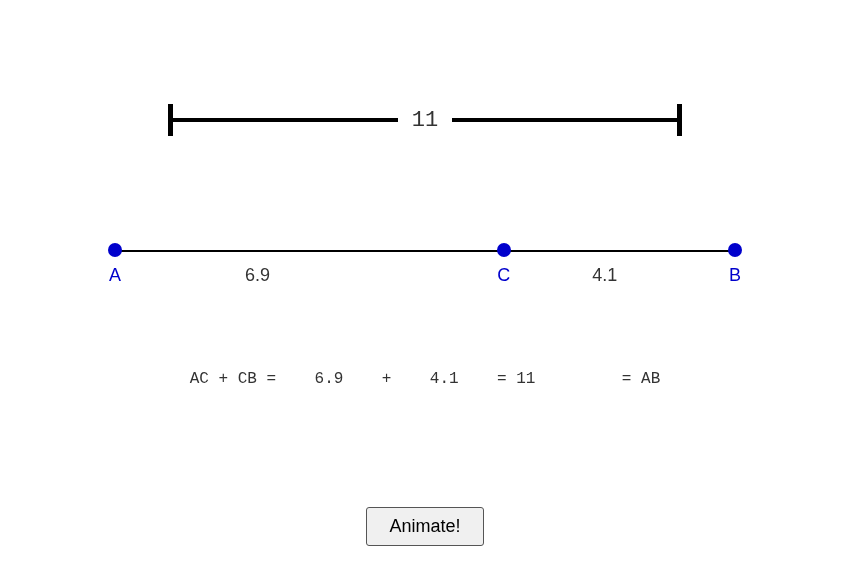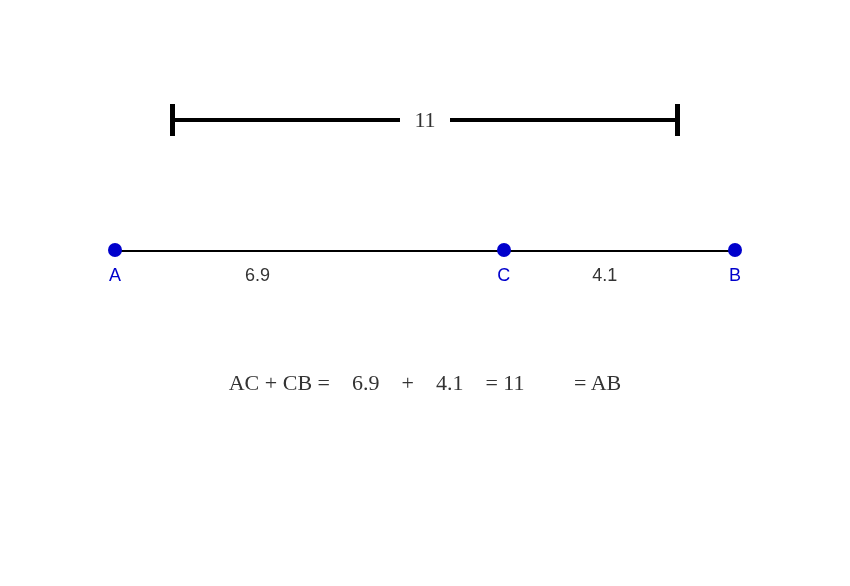--- a/index.html
+++ b/index.html
@@ -32,21 +32,21 @@
     .ruler-right {
       position: relative;
       width: 230px;
       height: 40px;
     }
 
     .ruler-number {
       font-size: 22px;
       color: #333;
       margin: 0 14px;
-      font-family: Liberation Serif, serif;
+      font-family: Liberation Mono, monospace;
     }
 
     
     .h-line {
       position: absolute;
       background: #000;
     }
     .v-line {
       position: absolute;
       background: #000;
@@ -103,23 +103,23 @@
       font-family: Arial, sans-serif;
     }
 
     
     #equation {
       position: absolute;
       top: 370px;
       left: 0;
       right: 0;
       text-align: center;
-      font-size: 22px;
+      font-size: 16px;
       color: #333;
-      font-family: Liberation Serif, serif;
+      font-family: Liberation Mono, monospace;
     }
 
     
     #buttons {
       position: absolute;
       bottom: 40px;
       left: 0;
       right: 0;
       display: flex;
       justify-content: center;
@@ -181,13 +181,14 @@
 <div id="equation">
   <span>AC + CB =</span>&nbsp;&nbsp;&nbsp;
   <span>6.9</span>&nbsp;&nbsp;&nbsp;
   <span>+</span>&nbsp;&nbsp;&nbsp;
   <span>4.1</span>&nbsp;&nbsp;&nbsp;
   <span>= 11</span>&nbsp;&nbsp;&nbsp;&nbsp;&nbsp;&nbsp;&nbsp;&nbsp;
   <span>= AB</span>
 </div>
 
 <div id="buttons">
+  <button class="btn">Animate!</button>
 </div>
 
 </body></html>

